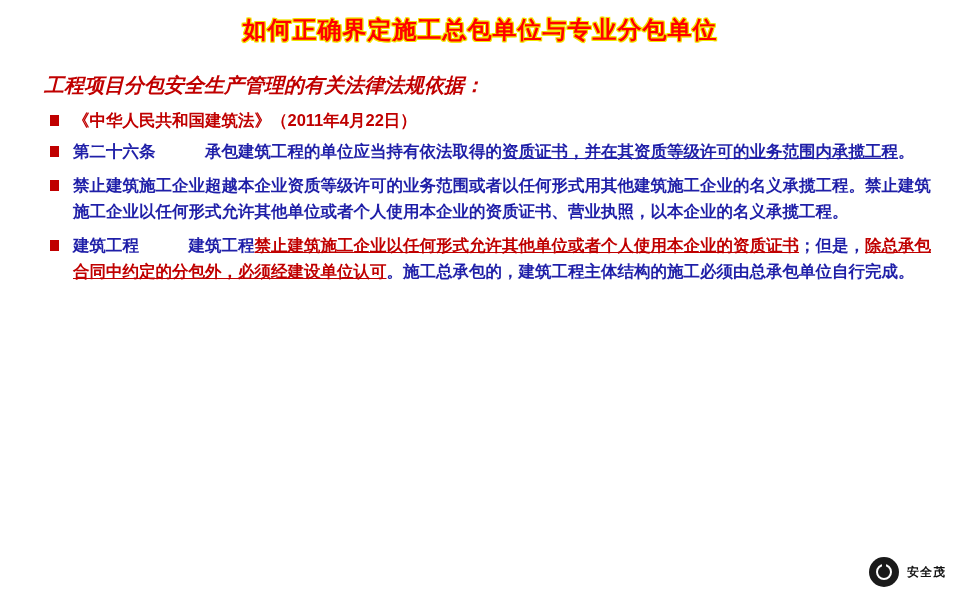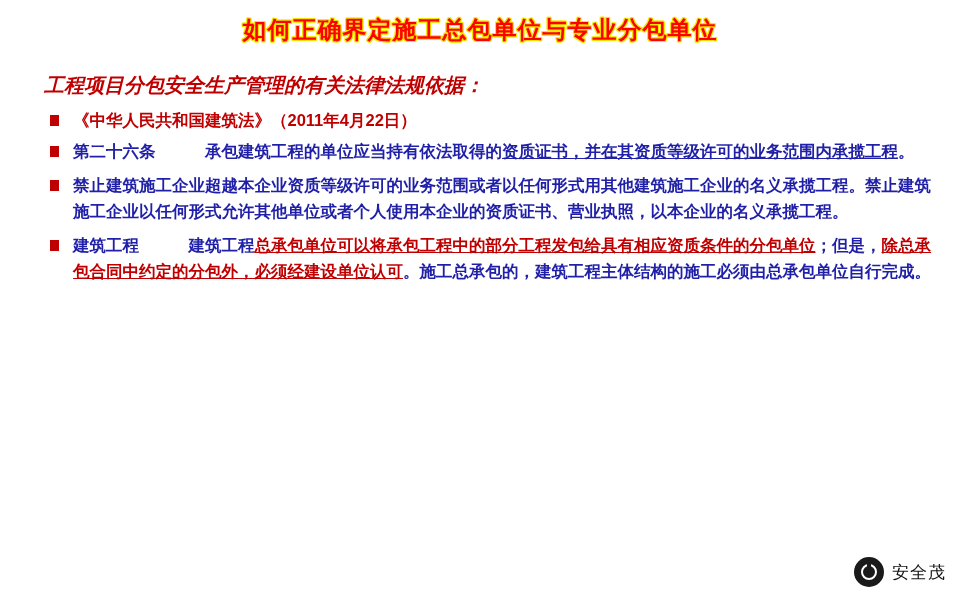--- a/index.html
+++ b/index.html
@@ -114,23 +114,23 @@
   .logo-circle::after {
     content: "";
     position: absolute;
     left: 13px;
     top: 3px;
     width: 4px;
     height: 9px;
     background: #1a1a1a;
   }
   .logo-text {
-    font-size: 17px;
+    font-size: 12px;
     color: #111111;
-    font-weight: normal;
+    font-weight: bold;
     letter-spacing: 1px;
   }
 </style>
 </head>
 <body>
 
 <div class="slide">
 
   <div class="title-block">
     <div class="title-line">如何正确界定施工总包单位与专业分包单位</div>
@@ -150,21 +150,21 @@
       <span class="bullet-text"><span class="b">第二十六条</span><span class="b">　　　承包建筑工程的单位应当持有依法取得的</span><span class="b u">资质证书，并在其资质等级许可的业务范围内承揽工程</span><span class="b">。</span></span>
     </div>
 
     <div class="bullet-row gap-before">
       <span class="bullet-mark"></span>
       <span class="bullet-text"><span class="b">禁止建筑施工企业超越本企业资质等级许可的业务范围或者以任何形式用其他建筑施工企业的名义承揽工程。禁止建筑施工企业以任何形式允许其他单位或者个人使用本企业的资质证书、营业执照，以本企业的名义承揽工程。</span></span>
     </div>
 
     <div class="bullet-row gap-before">
       <span class="bullet-mark"></span>
-      <span class="bullet-text"><span class="b">建筑工程</span><span class="b">　　　建筑工程</span><span class="r u">总承包单位可以将承包工程中的部分工程发包给具有相应资质条件的分包单位</span><span class="b">；但是，</span><span class="r u">除总承包合同中约定的分包外，必须经建设单位认可</span><span class="b">。施工总承包的，建筑工程主体结构的施工必须由总承包单位自行完成。</span></span>
+      <span class="bullet-text"><span class="b">建筑工程</span><span class="b">　　　建筑工程</span><span class="r u">禁止建筑施工企业以任何形式允许其他单位或者个人使用本企业的资质证书</span><span class="b">；但是，</span><span class="r u">除总承包合同中约定的分包外，必须经建设单位认可</span><span class="b">。施工总承包的，建筑工程主体结构的施工必须由总承包单位自行完成。</span></span>
     </div>
 
 
 
   </div>
 
   <div class="logo">
     <span class="logo-circle"></span>
     <span class="logo-text">安全茂</span>
   </div>

